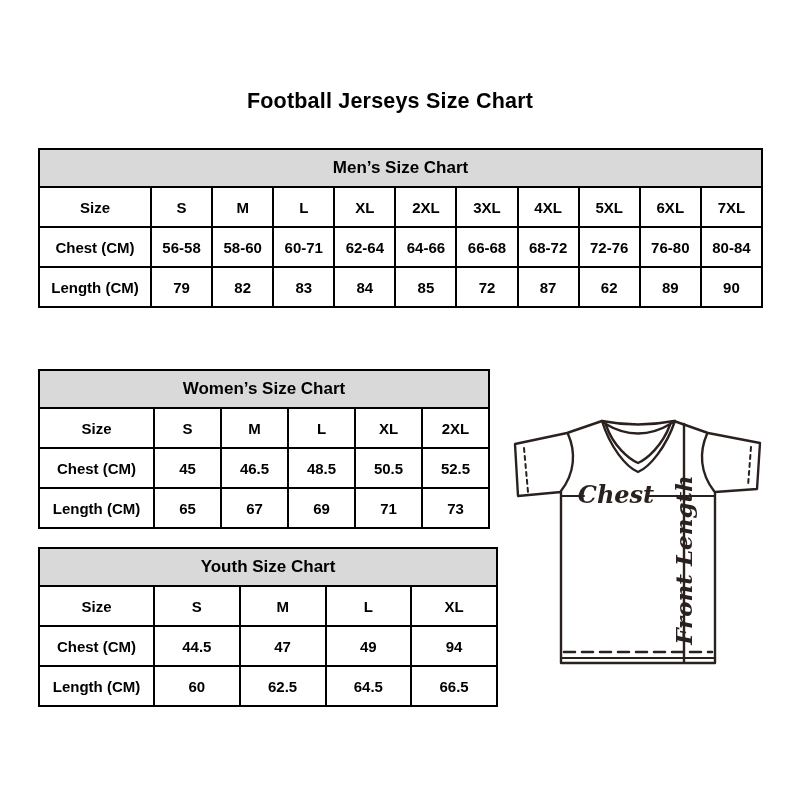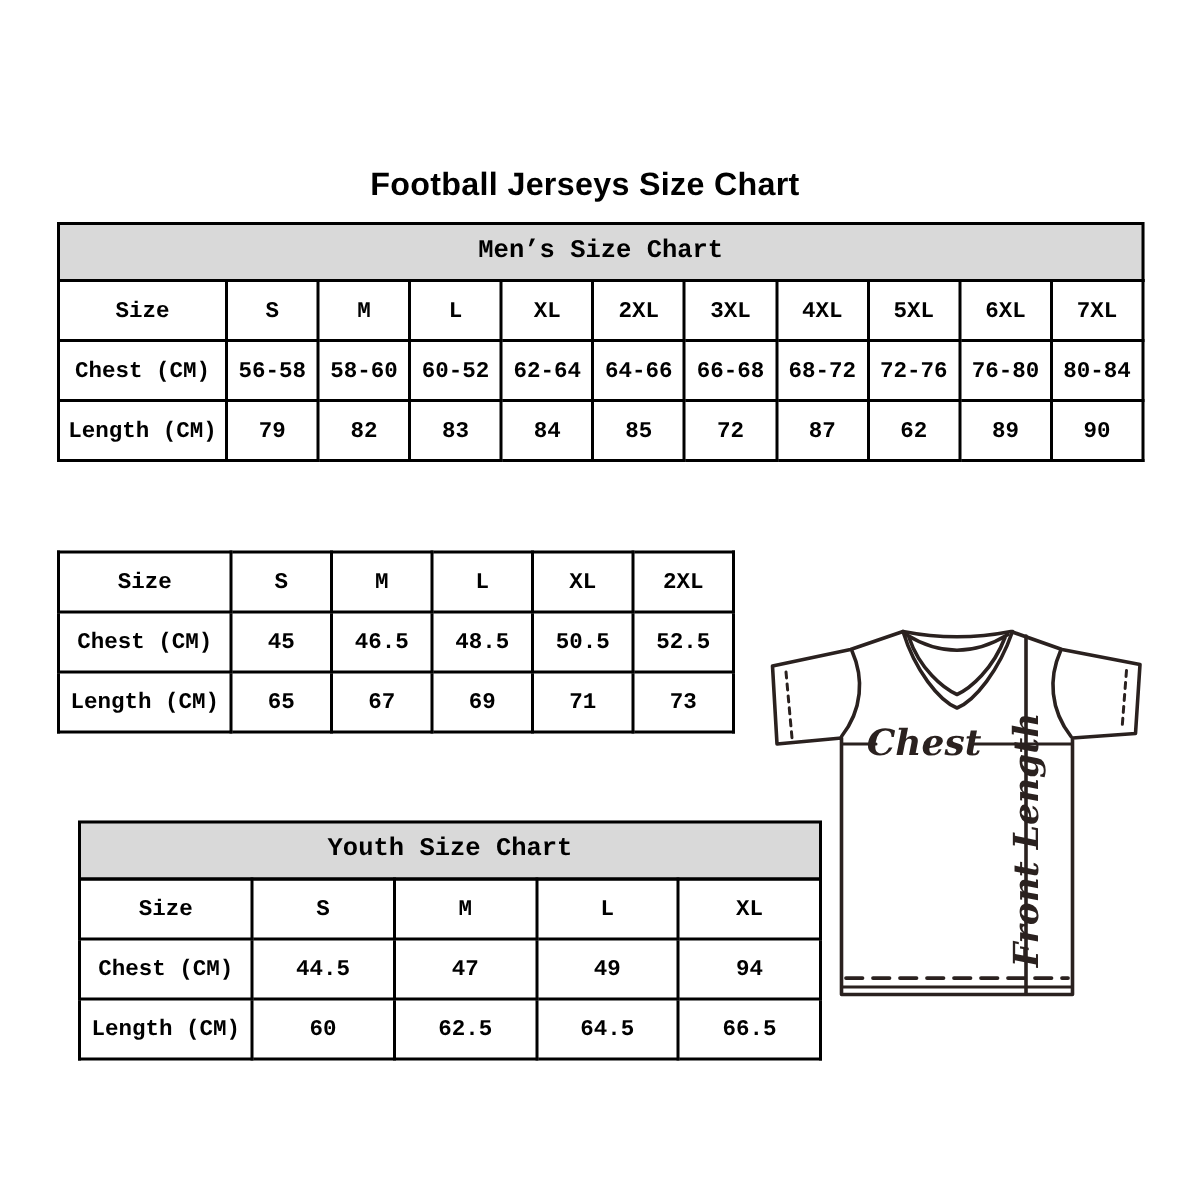--- a/index.html
+++ b/index.html
@@ -1,27 +1,27 @@
 <!DOCTYPE html>
 <html><head>
 <meta charset="utf-8">
 <style>
   html,body{margin:0;padding:0;background:#fff;}
   .page{
     position:relative;width:800px;height:800px;background:#ffffff;
     font-family:"Liberation Sans",sans-serif;color:#000;overflow:hidden;
   }
   .page-title{
-    position:absolute;left:0;top:111px;width:780px;text-align:center;
+    position:absolute;left:0;top:89px;width:780px;text-align:center;
     font-size:21.5px;font-weight:bold;letter-spacing:0.2px;
   }
-  .size-chart{position:absolute;font-family:Liberation Mono, monospace;}
+  .size-chart{position:absolute;}
   #mens{left:38px;top:148px;width:725px;}
   #womens{left:38px;top:369px;width:452px;}
-  #youth{left:52px;top:547px;width:496px;border-radius:22px;}
+  #youth{left:38px;top:547px;width:460px;border-radius:22px;}
   .chart-caption{
     box-sizing:border-box;border:2px solid #000;background:#d9d9d9;
     height:40px;line-height:36px;text-align:center;font-weight:bold;font-size:17px;
   }
   table{border-collapse:collapse;table-layout:fixed;width:100%;margin-top:-2px;}
   td{
     border:2px solid #000;height:38px;text-align:center;vertical-align:middle;
     font-weight:bold;font-size:15px;padding:0;white-space:nowrap;
   }
   #mens td:first-child{width:110px;}
@@ -49,21 +49,21 @@
             <td>3XL</td>
             <td>4XL</td>
             <td>5XL</td>
             <td>6XL</td>
             <td>7XL</td>
           </tr>
           <tr>
             <td>Chest (CM)</td>
             <td>56-58</td>
             <td>58-60</td>
-            <td>60-52</td>
+            <td>60-71</td>
             <td>62-64</td>
             <td>64-66</td>
             <td>66-68</td>
             <td>68-72</td>
             <td>72-76</td>
             <td>76-80</td>
             <td>80-84</td>
           </tr>
           <tr>
             <td>Length (CM)</td>
@@ -76,20 +76,21 @@
             <td>87</td>
             <td>62</td>
             <td>89</td>
             <td>90</td>
           </tr>
         </tbody>
       </table>
   </section>
 
   <section class="size-chart" id="womens">
+    <div class="chart-caption">Women’s Size Chart</div>
     <table>
         <tbody>
           <tr>
             <td>Size</td>
             <td>S</td>
             <td>M</td>
             <td>L</td>
             <td>XL</td>
             <td>2XL</td>
           </tr>

